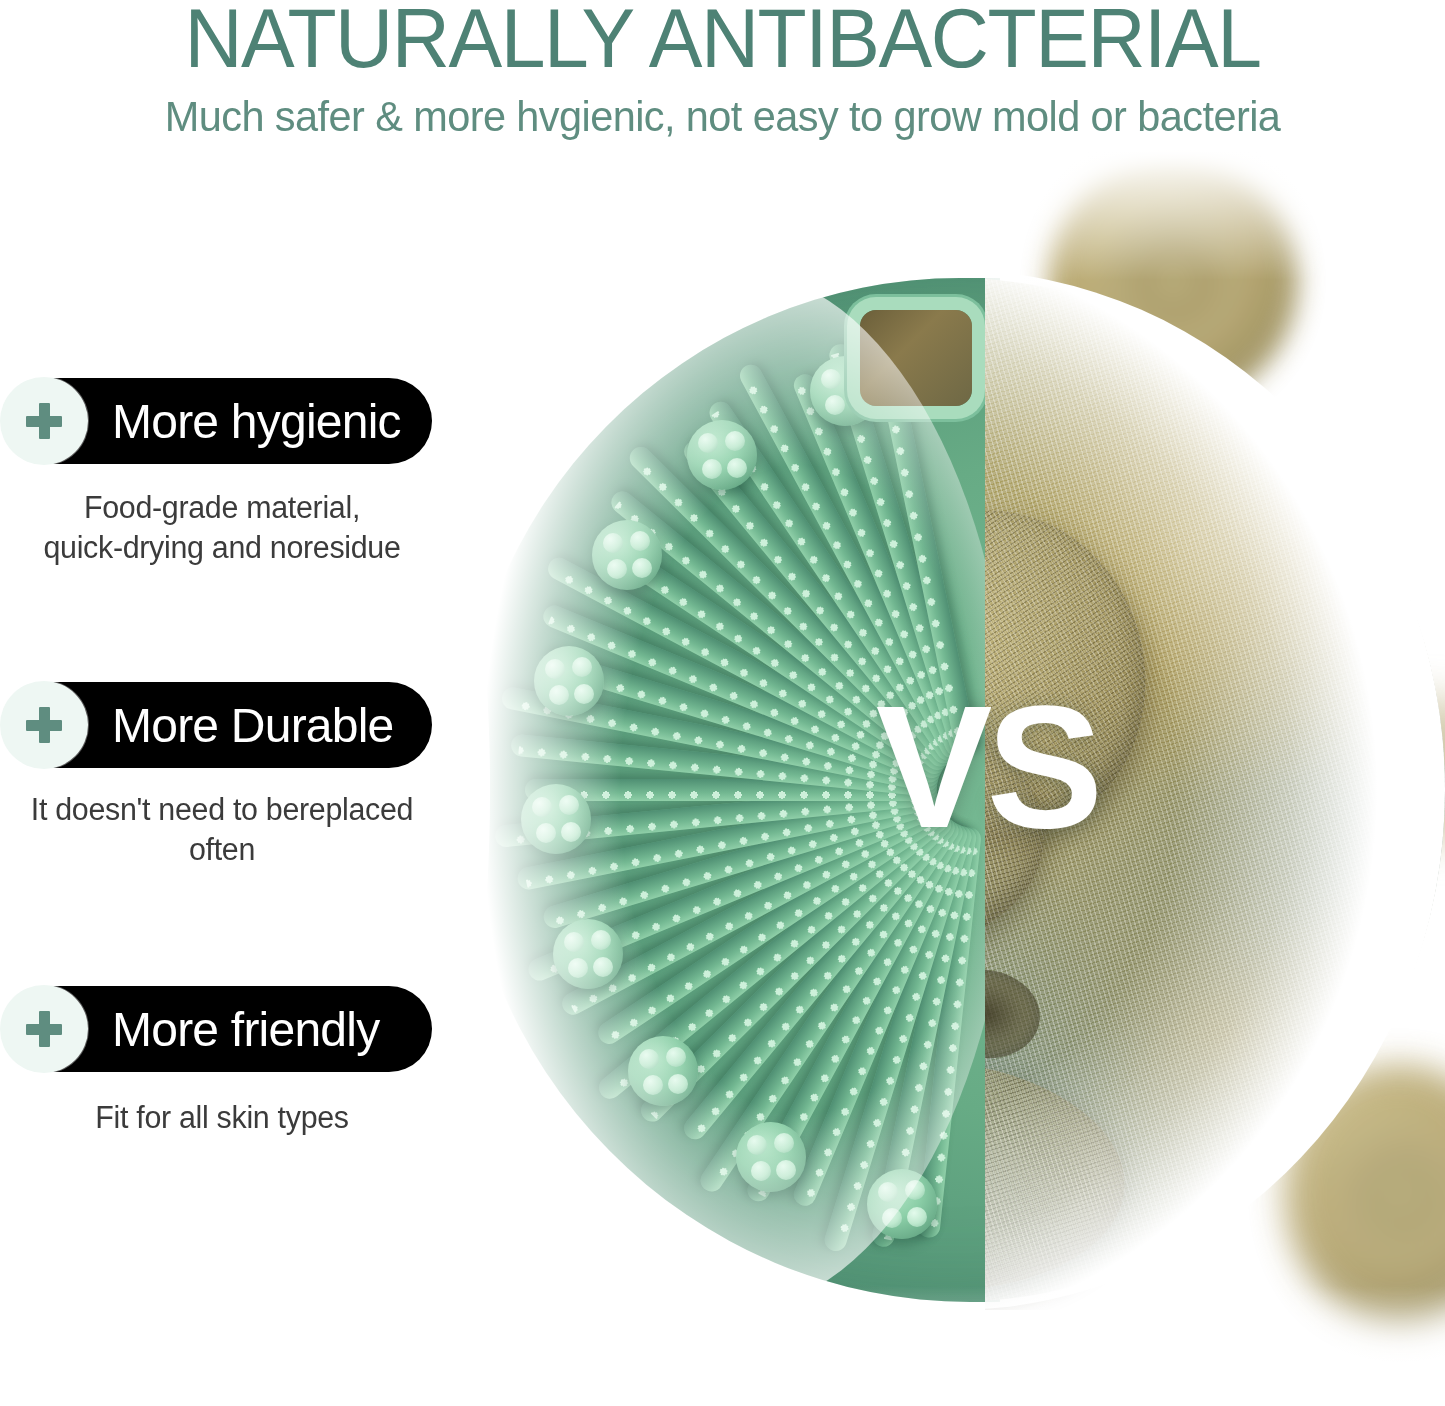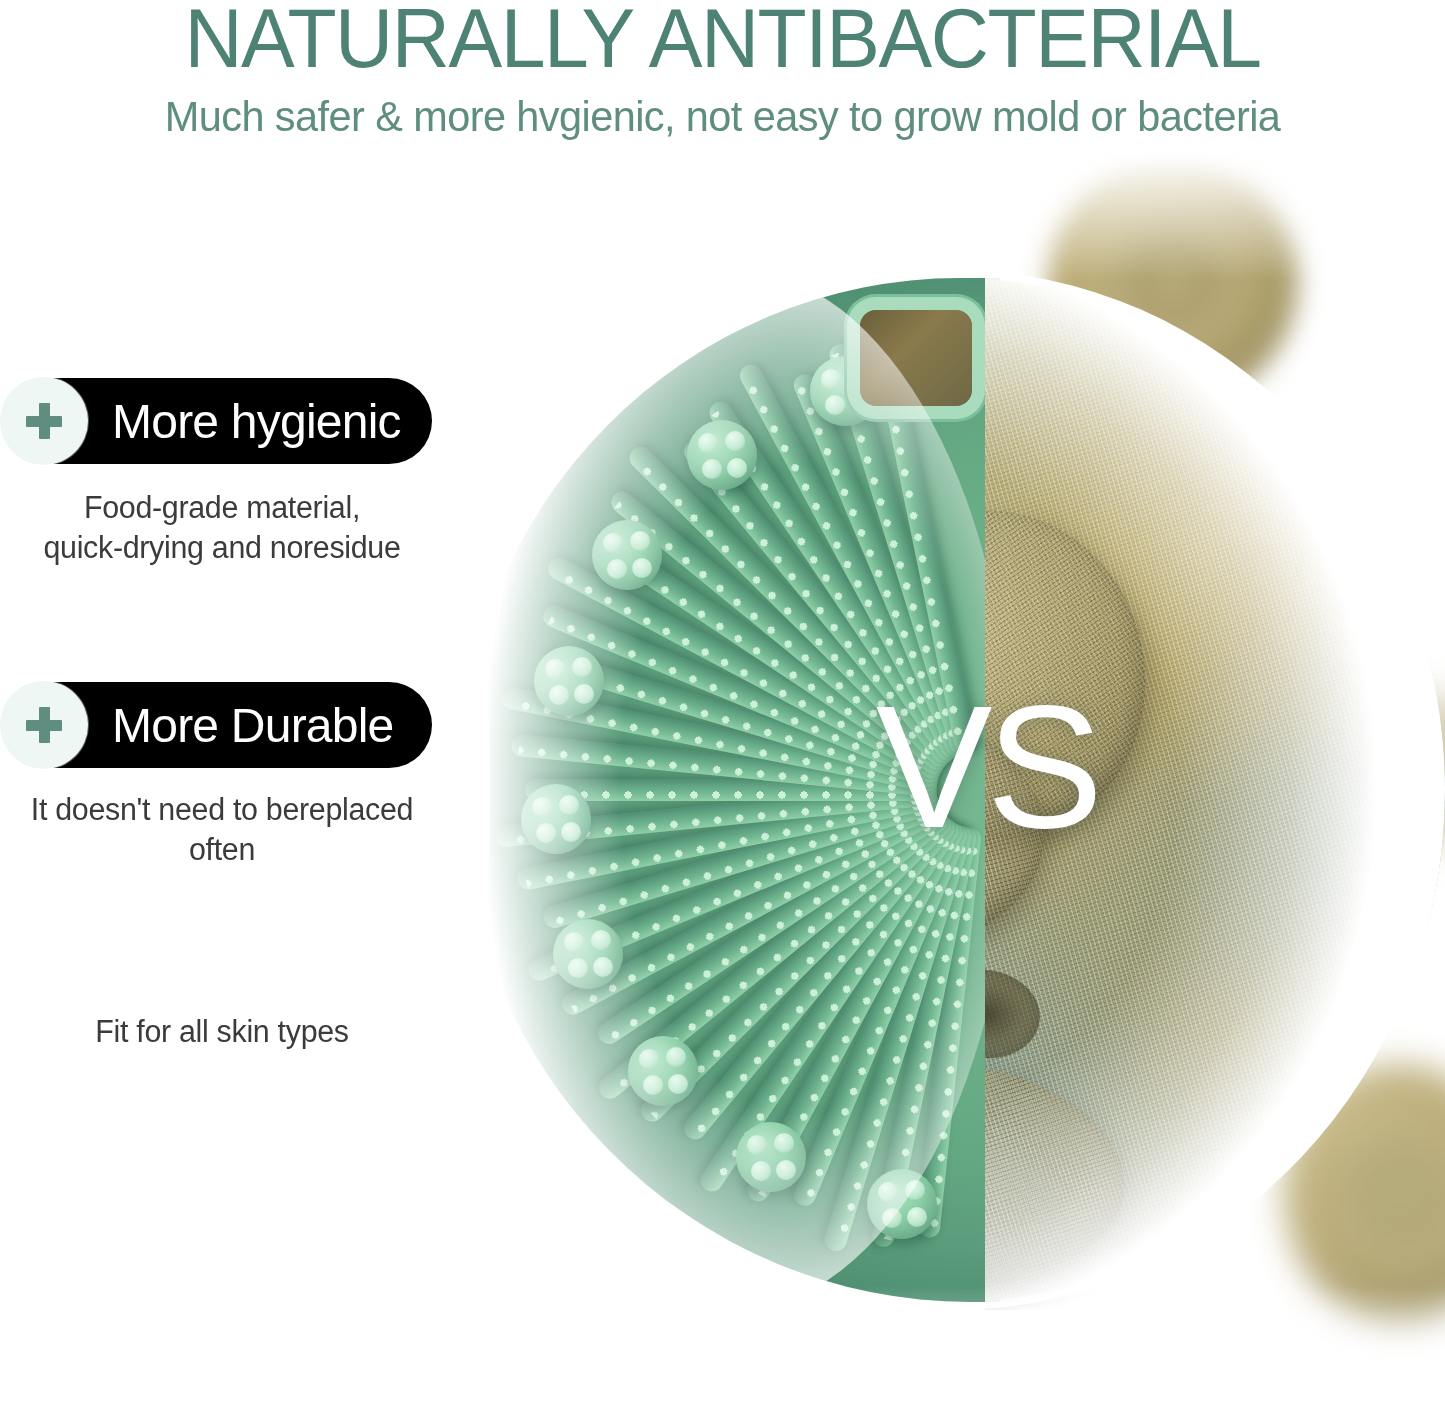--- a/index.html
+++ b/index.html
@@ -220,21 +220,21 @@
   }
 
   
   #vs-label {
     position:absolute; left:0; top:0; width:1005px; height:1256px;
     display:flex; align-items:center; justify-content:center;
     pointer-events:none;
   }
   #vs-label span {
     margin-left:88px; margin-top:-24px;
-    color:#ffffff; font-size:175px; line-height:175px; font-weight:400;
+    color:#ffffff; font-size:175px; line-height:175px; font-weight:700;
     letter-spacing:-6px;
     text-shadow:0 2px 18px rgba(60,80,70,.35);
   }
 
   
   #stage-fade-top {
     position:absolute; left:0; top:0; width:1005px; height:130px;
     background:linear-gradient(to bottom, #fff 0%, rgba(255,255,255,0) 100%);
     pointer-events:none;
   }
@@ -268,20 +268,26 @@
     <div class="pill-badge">
       <span class="plus-icon"></span>
     </div>
     <div class="pill-label">More Durable</div>
   </div>
   <div class="caption">It doesn't need to bereplaced
 often</div>
 </div>
 
 <div class="feature" id="feature-2">
+  <div class="pill">
+    <div class="pill-badge">
+      <span class="plus-icon"></span>
+    </div>
+    <div class="pill-label">More friendly</div>
+  </div>
   <div class="caption">Fit for all skin types</div>
 </div>
 
 <div id="compare-stage">
 
   <div class="germ" id="germ-top">
     <span class="core"></span>
   <span class="spike" style="transform: rotate(0deg) translateY(-2px);"></span>
       <span class="spike" style="transform: rotate(27.6923deg) translateY(-2px);"></span>
       <span class="spike" style="transform: rotate(55.3846deg) translateY(-2px);"></span>

